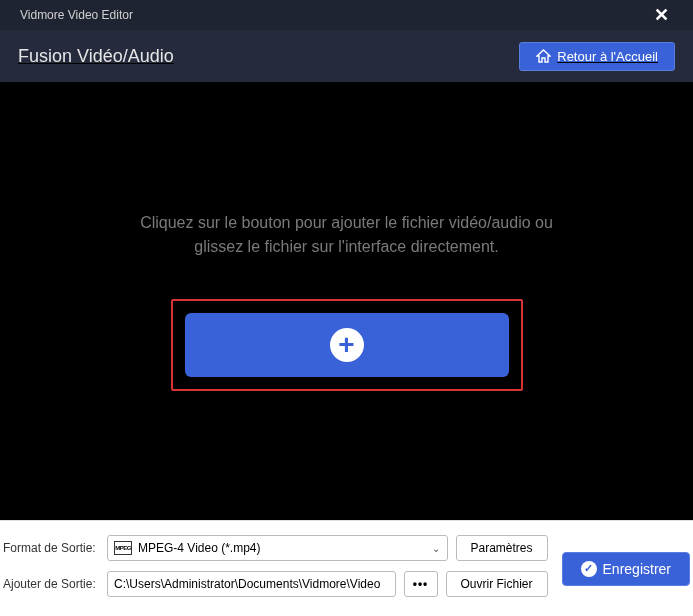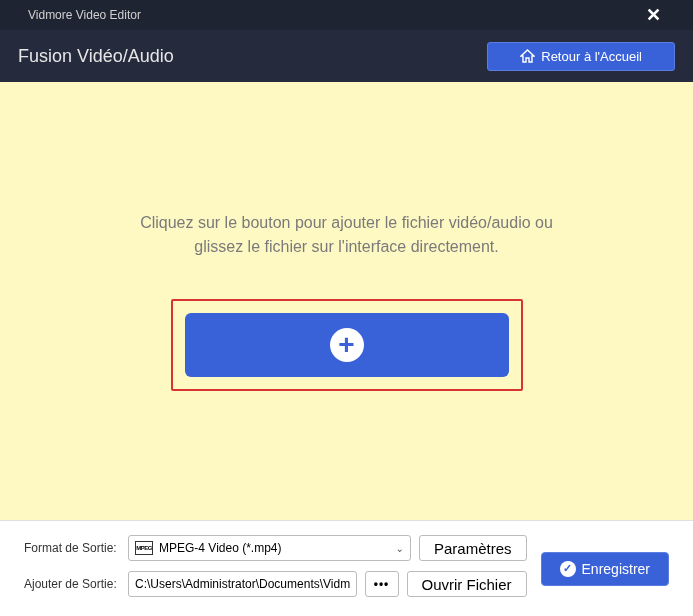--- a/index.html
+++ b/index.html
@@ -10,58 +10,59 @@
       background: #fff;
       overflow: hidden;
     }
     .titlebar {
       height: 30px;
       background: #1f2433;
       color: #d0d0d0;
       display: flex;
       align-items: center;
       justify-content: space-between;
-      padding: 0 28px;
+      padding: 0 20px;
       font-size: 12px;
     }
     .close-icon {
       color: #fff;
       font-size: 18px;
       font-weight: bold;
       cursor: pointer;
       padding: 0 4px;
     }
     .headerbar {
       height: 52px;
       background: #252a3d;
       display: flex;
       align-items: center;
       justify-content: space-between;
       padding: 0 18px;
+      text-decoration: underline;
     }
     .header-title {
       color: #e6e6e6;
       font-size: 18px;
     }
     .home-button {
       background: #3a62d8;
       border: 1px solid #5a7de0;
       color: #fff;
       font-size: 13px;
-      padding: 6px 32px;
+      padding: 6px 16px;
       border-radius: 3px;
       cursor: pointer;
       display: flex;
       align-items: center;
       gap: 6px;
     }
     .home-icon svg { display: block; }
     .main-area {
       height: 438px;
-      background: #fef9c3;
+      background: #000000;
       position: relative;
       display: flex;
       flex-direction: column;
       align-items: center;
       justify-content: center;
     }
     .instruction {
       text-align: center;
       color: #7a7a7a;
       font-size: 16px;
@@ -97,21 +98,21 @@
       align-items: center;
       justify-content: center;
       color: #3a62d8;
       font-size: 28px;
       font-weight: bold;
       line-height: 1;
     }
     .bottom-panel {
       height: 96px;
       border-top: 1px solid #e0e0e0;
-      padding: 14px 24px;
+      padding: 14px 3px;
       display: flex;
       gap: 14px;
     }
     .left-controls {
       flex: 1;
       display: flex;
       flex-direction: column;
       gap: 10px;
     }
     .row {
@@ -153,21 +154,21 @@
       margin-left: auto;
       font-size: 10px;
       color: #555;
     }
     .settings-button, .open-folder-button {
       height: 26px;
       border: 1px solid #bbb;
       background: #fff;
       border-radius: 3px;
       padding: 0 14px;
-      font-size: 15px;
+      font-size: 12px;
       cursor: pointer;
     }
     .folder-input {
       flex: 1;
       height: 26px;
       border: 1px solid #bbb;
       border-radius: 3px;
       padding: 0 6px;
       font-size: 12px;
       background: #fff;

